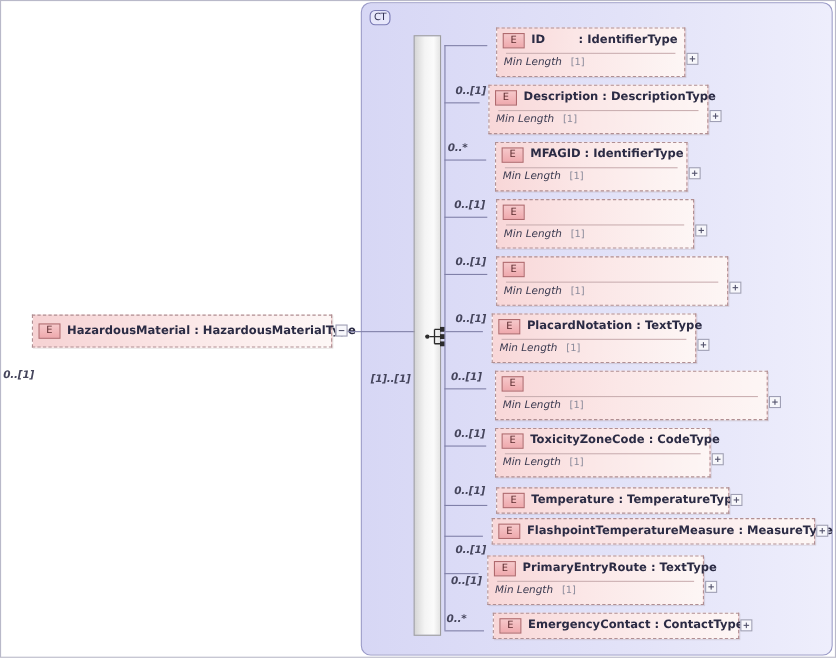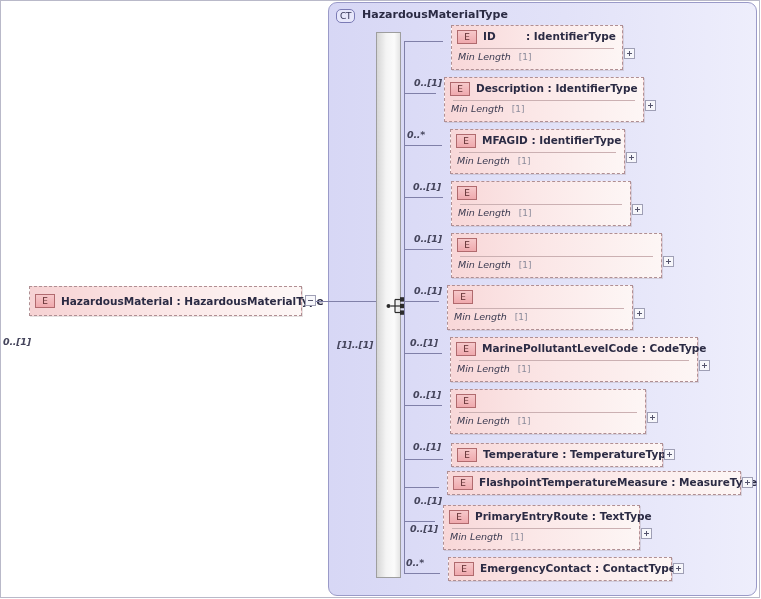--- a/index.html
+++ b/index.html
@@ -228,21 +228,20 @@
 </style>
 </head>
 <body>
 
 <div id="canvas">
 
   <div class="figure-frame"></div>
 
   <div class="ct-container">
     <div class="ct-badge">CT</div>
-    <div class="ct-title">HazardousMaterialType</div>
   </div>
 
   <div class="card" style="left:3px; top:288px;">0..[1]</div>
   <div class="root-elem">
     <div class="e-badge">E</div>
     <div class="e-name">HazardousMaterial : HazardousMaterialType</div>
   </div>
   <div class="expander" style="left:305px; top:295px;"></div>
 
   <div class="hline" style="left:316px; top:301px; width:62px;"></div>
@@ -271,21 +270,21 @@
         <div class="e-name">ID</div>
         <div class="e-type-right">: IdentifierType</div>
         <div class="elem-sep"></div>
         <div class="facet"><span>Min Length</span><span class="facet-val">[1]</span></div>
       </div>
       <div class="expander plus" style="left: 624px; top: 48px;"></div>
       <div class="hline" style="left: 404px; top: 93px; width: 32px;"></div>
       <div class="card" style="left: 407px; top: 81px;">0..*</div>
       <div class="elem" style="left: 444px; top: 77px; width: 200px; height: 45px;">
         <div class="e-badge">E</div>
-        <div class="e-name">Description : IdentifierType</div>
+        <div class="e-name">Description : DescriptionType</div>
         <div class="elem-sep"></div>
         <div class="facet"><span>Min Length</span><span class="facet-val">[1]</span></div>
       </div>
       <div class="expander plus" style="left: 645px; top: 100px;"></div>
       <div class="hline" style="left: 404px; top: 145px; width: 38px;"></div>
       <div class="card" style="left: 413px; top: 133px;">0..[1]</div>
       <div class="elem" style="left: 450px; top: 129px; width: 175px; height: 45px;">
         <div class="e-badge">E</div>
         <div class="e-name">MFAGID : IdentifierType</div>
         <div class="elem-sep"></div>
@@ -305,37 +304,38 @@
       <div class="elem" style="left: 451px; top: 233px; width: 211px; height: 45px;">
         <div class="e-badge">E</div>
         <div class="elem-sep"></div>
         <div class="facet"><span>Min Length</span><span class="facet-val">[1]</span></div>
       </div>
       <div class="expander plus" style="left: 663px; top: 256px;"></div>
       <div class="hline" style="left: 404px; top: 301px; width: 35px;"></div>
       <div class="card" style="left: 410px; top: 289px;">0..[1]</div>
       <div class="elem" style="left: 447px; top: 285px; width: 186px; height: 45px;">
         <div class="e-badge">E</div>
+        <div class="e-name">PlacardNotation : TextType</div>
         <div class="elem-sep"></div>
         <div class="facet"><span>Min Length</span><span class="facet-val">[1]</span></div>
       </div>
       <div class="expander plus" style="left: 634px; top: 308px;"></div>
       <div class="hline" style="left: 404px; top: 353px; width: 38px;"></div>
       <div class="card" style="left: 413px; top: 341px;">0..[1]</div>
       <div class="elem" style="left: 450px; top: 337px; width: 248px; height: 45px;">
         <div class="e-badge">E</div>
-        <div class="e-name">MarinePollutantLevelCode : CodeType</div>
         <div class="elem-sep"></div>
         <div class="facet"><span>Min Length</span><span class="facet-val">[1]</span></div>
       </div>
       <div class="expander plus" style="left: 699px; top: 360px;"></div>
       <div class="hline" style="left: 404px; top: 405px; width: 38px;"></div>
       <div class="card" style="left: 413px; top: 393px;">0..[1]</div>
       <div class="elem" style="left: 450px; top: 389px; width: 196px; height: 45px;">
         <div class="e-badge">E</div>
+        <div class="e-name">ToxicityZoneCode : CodeType</div>
         <div class="elem-sep"></div>
         <div class="facet"><span>Min Length</span><span class="facet-val">[1]</span></div>
       </div>
       <div class="expander plus" style="left: 647px; top: 412px;"></div>
       <div class="hline" style="left: 404px; top: 459px; width: 39px;"></div>
       <div class="card" style="left: 414px; top: 447px;">0..[1]</div>
       <div class="elem" style="left: 451px; top: 443px; width: 212px; height: 24px;">
         <div class="e-badge">E</div>
         <div class="e-name">Temperature : TemperatureType</div>
       </div>

